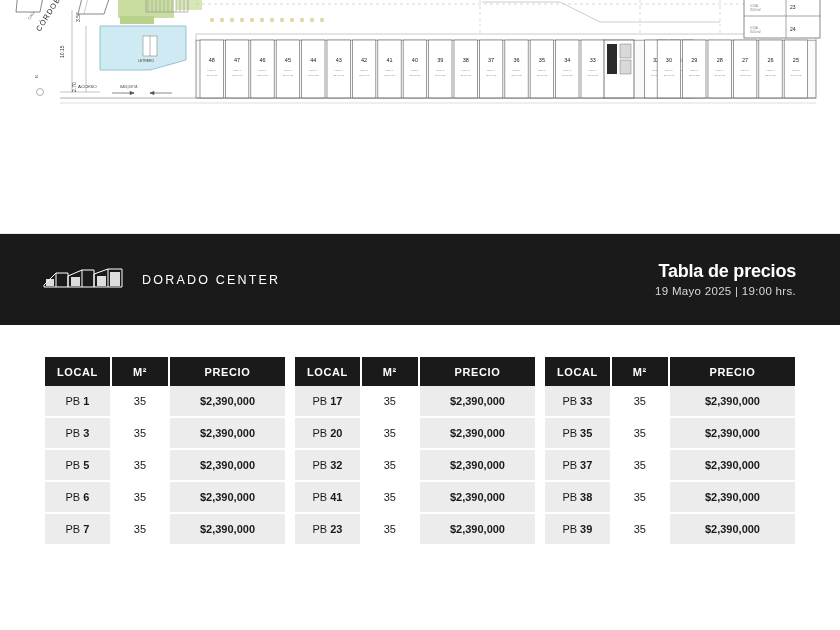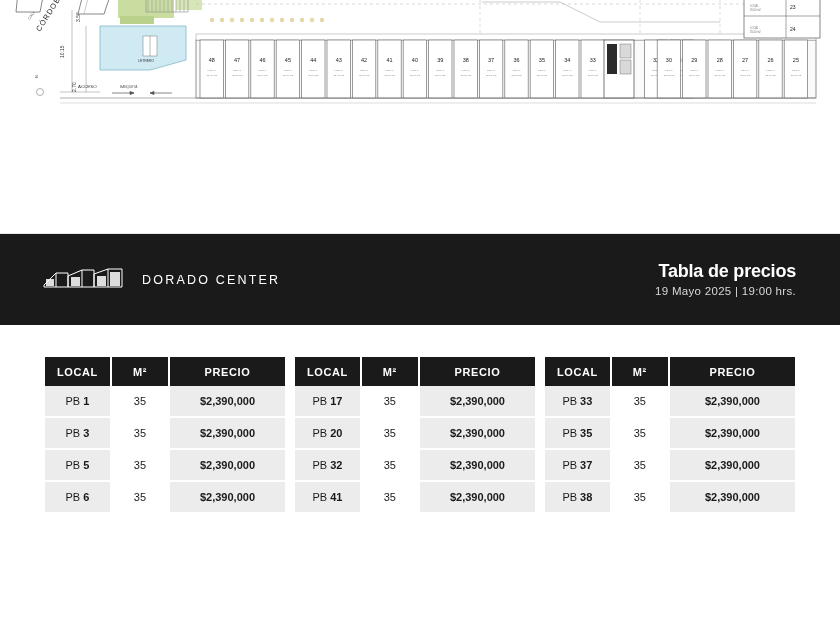--- a/index.html
+++ b/index.html
@@ -455,17 +455,28 @@
             <td class="local">PB <b>6</b></td>
             <td>35</td>
             <td class="price last-of-group">$2,390,000</td>
             <td class="local">PB <b>41</b></td>
             <td>35</td>
             <td class="price last-of-group">$2,390,000</td>
             <td class="local">PB <b>38</b></td>
             <td>35</td>
             <td class="price tail">$2,390,000</td>
           </tr>
+          <tr>
+            <td class="local">PB <b>7</b></td>
+            <td>35</td>
+            <td class="price last-of-group">$2,390,000</td>
+            <td class="local">PB <b>23</b></td>
+            <td>35</td>
+            <td class="price last-of-group">$2,390,000</td>
+            <td class="local">PB <b>39</b></td>
+            <td>35</td>
+            <td class="price tail">$2,390,000</td>
+          </tr>
         </tbody>
     </table>
     <div class="fade-bottom"></div>
   </div>
 </div>
 
 </body></html>

